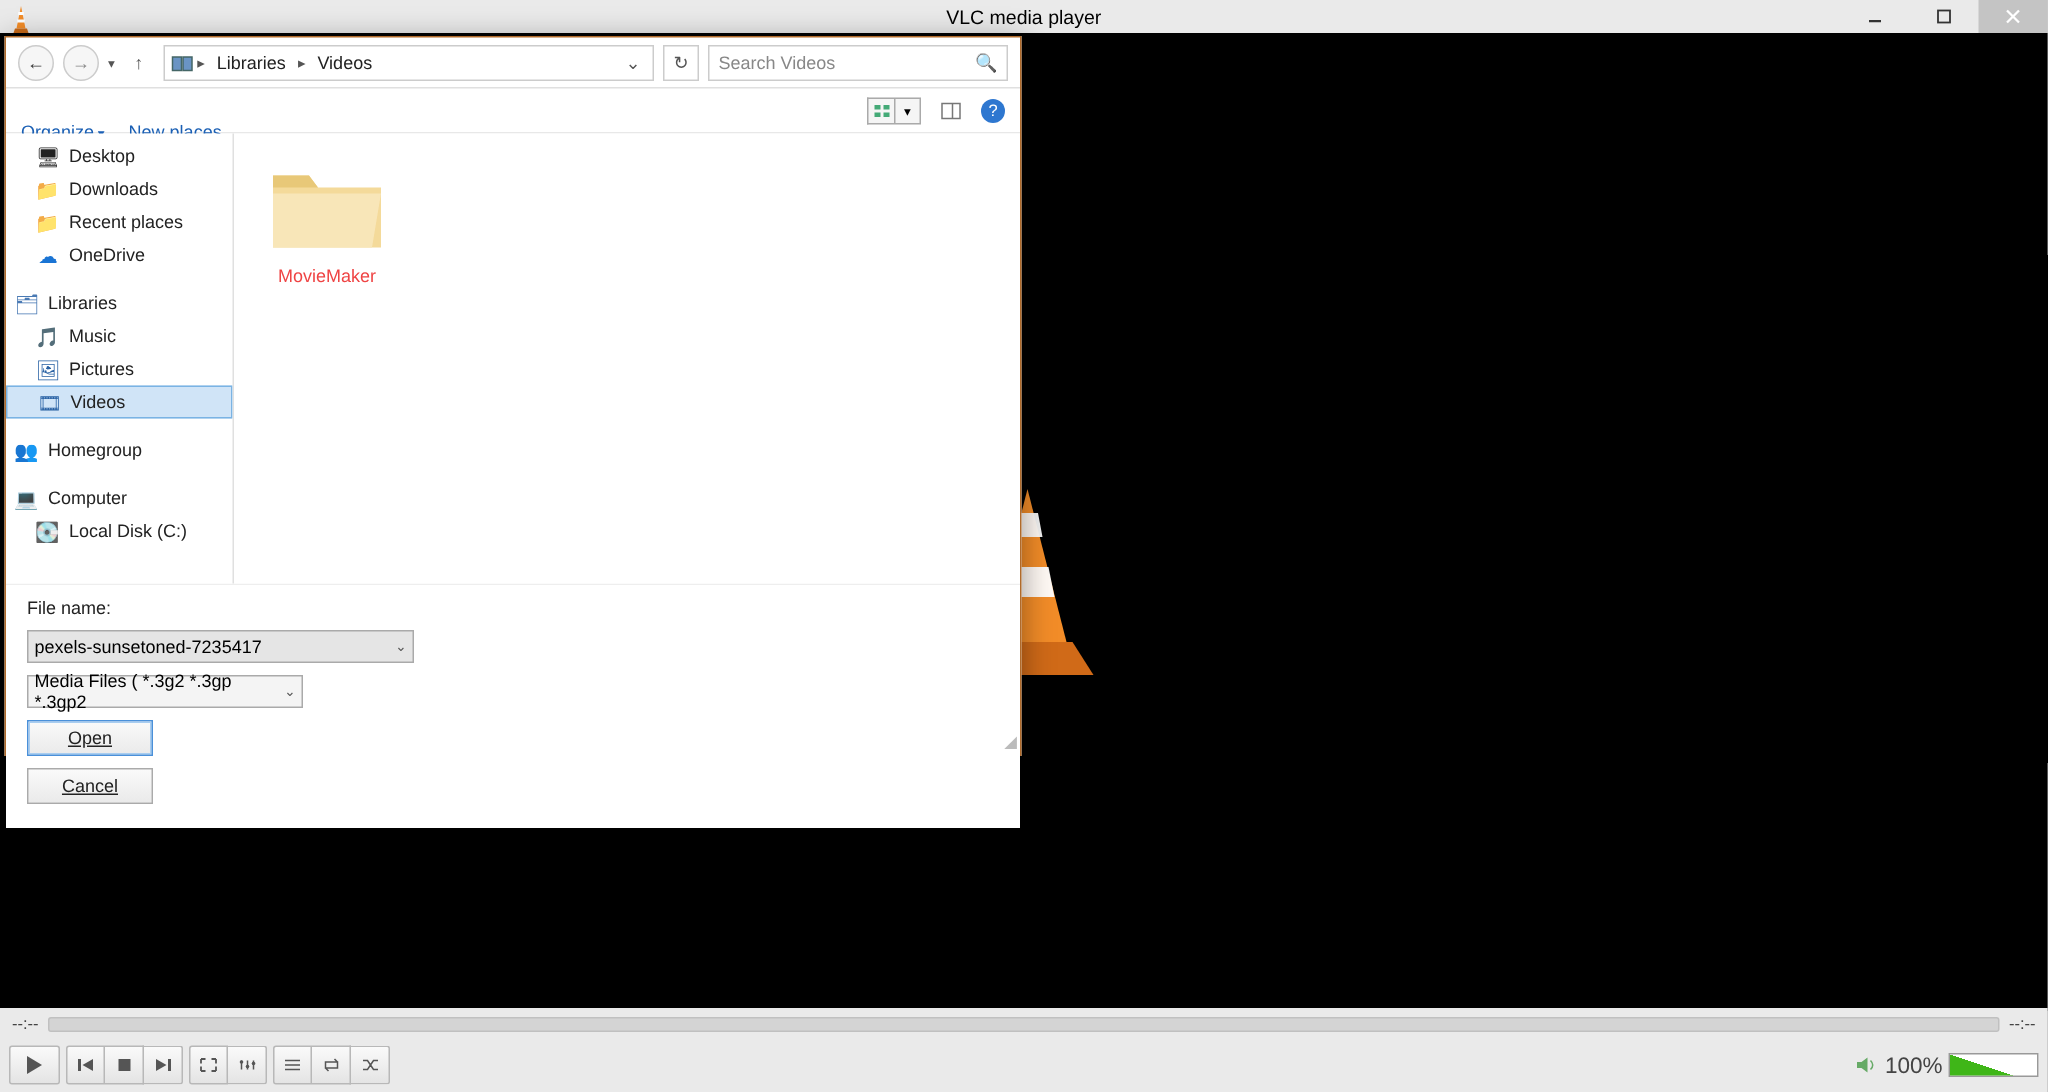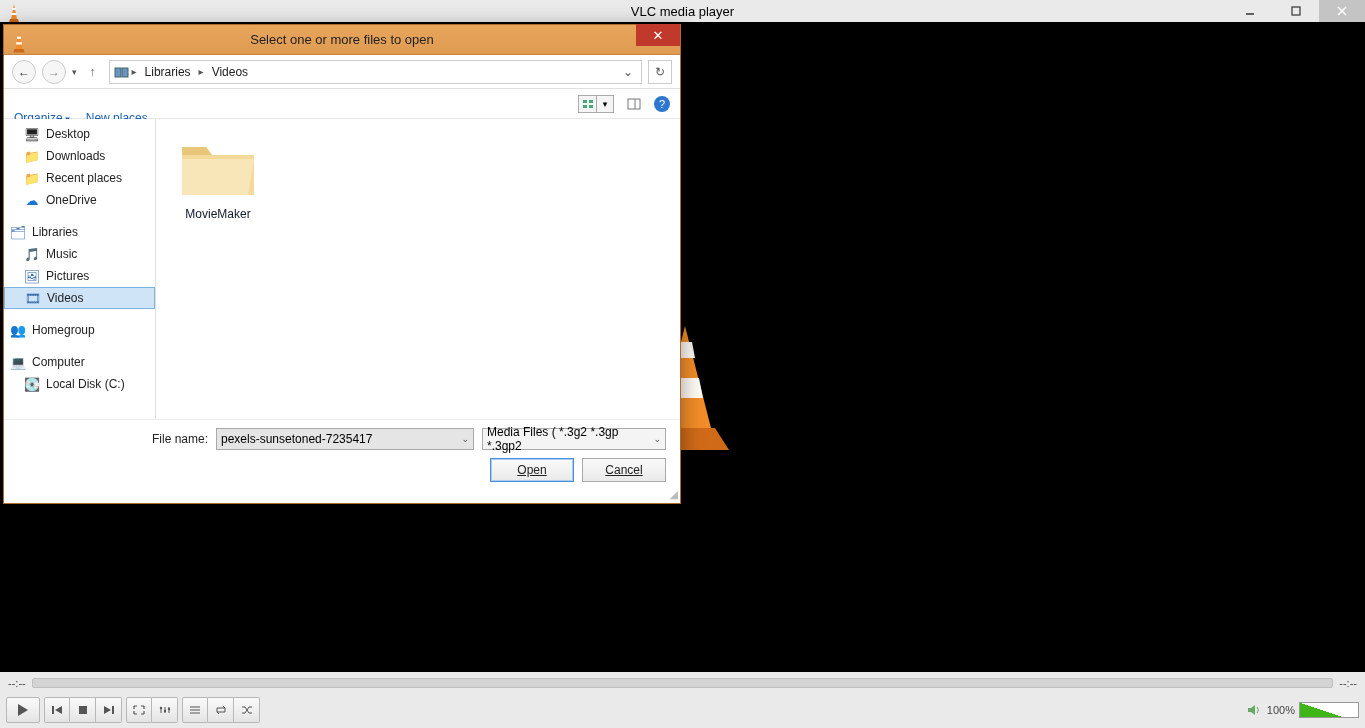--- a/index.html
+++ b/index.html
@@ -24,21 +24,21 @@
 .vlc-controls { position: absolute; bottom: 0; left: 0; right: 0; height: 36px; display: flex; align-items: center; padding: 0 6px; gap: 4px; background:#eaeaea; }
 .ctrl-btn { height: 26px; border: 1px solid #b8b8b8; background: linear-gradient(#fafafa,#e4e4e4); display: flex; align-items: center; justify-content: center; color: #555; border-radius: 2px; }
 .ctrl-play { width: 34px; }
 .ctrl-group { display: flex; }
 .ctrl-group .ctrl-btn { width: 26px; border-radius: 0; }
 .ctrl-group .ctrl-btn:first-child { border-radius: 2px 0 0 2px; }
 .ctrl-group .ctrl-btn:last-child { border-radius: 0 2px 2px 0; }
 .ctrl-group .ctrl-btn + .ctrl-btn { border-left: none; }
 .vlc-spacer { flex: 1; }
 .vlc-vol { display: flex; align-items: center; gap: 4px; }
-.vol-pct { color: #444; font-size: 11px; }
+.vol-pct { color: #444; font-size: 15px; }
 .vol-bar { width: 60px; height: 16px; position: relative; border:1px solid #999; background:#fff; }
 .vol-fill { position:absolute; left:0; bottom:0; width:42px; height:14px; background: linear-gradient(to top right, #3fb618 0%, #3fb618 50%, transparent 50%); }
 
 
 .file-dialog { position: absolute; top: 24px; left: 3px; width: 678px; height: 480px; border: 1px solid #b06a2a; background: #fff; box-shadow: 0 4px 20px rgba(0,0,0,.4); }
 .fd-titlebar { height: 30px; background: linear-gradient(#e8a55c,#df9b52); display: flex; align-items: center; position: relative; border-bottom:1px solid #c78440;}
 .fd-cone { width: 18px; height: 18px; margin-left: 6px; }
 .fd-title { position: absolute; left: 50%; transform: translateX(-50%); color: #222; font-size: 13px; }
 .fd-close { position: absolute; right: 0; top: -1px; width: 44px; height: 22px; background: #c0392b; color: #fff; display: flex; align-items: center; justify-content: center; font-size: 13px; }
 
@@ -86,24 +86,24 @@
 
 .fd-files { flex: 1; padding: 8px; display: flex; gap: 16px; align-items: flex-start; background:#fff;}
 .file-item { width: 108px; text-align: center; }
 .folder-icon { width: 80px; height: 64px; margin: 8px auto; }
 .file-item.selected .thumb { border: 1px solid #7ab3e4; background:#d0e4f7; padding:2px;}
 .thumb { width: 100px; height: 90px; margin: 0 auto 4px; position:relative;}
 .vid-thumb { width: 90px; height: 80px; background: #9d2449; margin:4px auto 0; position:relative; display:flex; align-items:center; justify-content:center;}
 .vid-frame { border:2px solid #fff; width:44px; height:28px; border-radius:3px; display:flex; align-items:center; justify-content:center;}
 .vid-play { width:0; height:0; border-left:10px solid #fff; border-top:6px solid transparent; border-bottom:6px solid transparent;}
 .check { position:absolute; top:2px; left:2px; width:14px; height:14px; background:#fff; border:1px solid #555; display:flex; align-items:center; justify-content:center; font-size:10px;}
-.file-label { font-size: 12px; color: #0f172a; line-height:1.2;}
+.file-label { font-size: 12px; color: #ef4444; line-height:1.2;}
 
 .fd-bottom { padding: 8px 14px; background:#fff; border-top:1px solid #eee;}
-.fd-row { display: flex; align-items: center; gap: 8px; justify-content: flex-end; margin-bottom: 8px;}
+.fd-row { display: flex; align-items: flex-start; gap: 8px; justify-content: flex-end; margin-bottom: 8px; flex-direction: column;}
 .fn-label { color: #222; }
 .fn-input { width: 258px; height: 22px; border: 1px solid #aaa; padding: 0 4px; background:#e5e5e5; display:flex; align-items:center; justify-content:space-between;}
 .ft-select { width: 184px; height: 22px; border: 1px solid #aaa; padding: 0 4px; display:flex; align-items:center; justify-content:space-between; background:#f4f4f4;}
 .dlg-btn { width: 84px; height: 24px; border: 1px solid #aaa; background: linear-gradient(#fafafa,#eaeaea); color: #222; display:flex; align-items:center; justify-content:center;text-decoration:underline;}
 .dlg-btn.primary { border-color: #4a90d9; box-shadow: inset 0 0 0 1px #a8cdf0;}
 .resize-grip { position:absolute; right:2px; bottom:2px; color:#bbb; font-size:11px;}
 
 svg{display:block;}
 </style>
 </head>
@@ -228,52 +228,44 @@
         </span>
       <span class="vol-pct">100%</span>
       <div class="vol-bar">
           <div class="vol-fill"></div>
         </div>
     </div>
   </div>
 </div>
 
 <div class="file-dialog">
-  <div class="fd-titlebar">
-    <span class="fd-cone">
-      <svg viewBox="0 0 16 20">
-          <path d="M8 1 L11 16 L5 16 Z" fill="#f28c28"></path>
-          <rect x="6.2" y="5" width="3.6" height="2" fill="#fff"></rect>
-          <rect x="5.5" y="10" width="5" height="2" fill="#fff"></rect>
-          <path d="M4 16 L12 16 L13 19 L3 19 Z" fill="#c96a18"></path>
-        </svg>
-    </span>
-    <span class="fd-title">Select one or more files to open</span>
-    <div class="fd-close">✕</div>
-  </div>
 
   <div class="fd-nav">
     <div class="nav-btn enabled">←</div>
     <div class="nav-btn">→</div>
     <span style="color:#555;font-size:9px;">▾</span>
     <div class="nav-up">↑</div>
     <div class="nav-breadcrumb">
       <span>
           <svg width="16" height="14">
             <rect x="1" y="3" width="6" height="9" fill="#6a94c4" stroke="#466"></rect>
             <rect x="8" y="3" width="6" height="9" fill="#6a94c4" stroke="#466"></rect>
           </svg>
         </span>
       <span class="bc-arrow">▸</span>
       <span class="bc-seg">Libraries</span>
       <span class="bc-arrow">▸</span>
       <span class="bc-seg">Videos</span>
       <span class="bc-dd">⌄</span>
     </div>
     <div class="nav-refresh">↻</div>
+    <div class="nav-search">
+      <span>Search Videos</span>
+      <span class="mag">🔍</span>
+    </div>
   </div>
 
   <div class="fd-toolbar">
     <span class="tb-link tb-drop">Organize</span>
     <span class="tb-link">New places</span>
     <div class="tb-right">
       <div class="tb-view">
         <div class="vseg">
             <svg width="12" height="10">
               <rect x="1" y="1" width="4" height="3" fill="#4a7"></rect>

